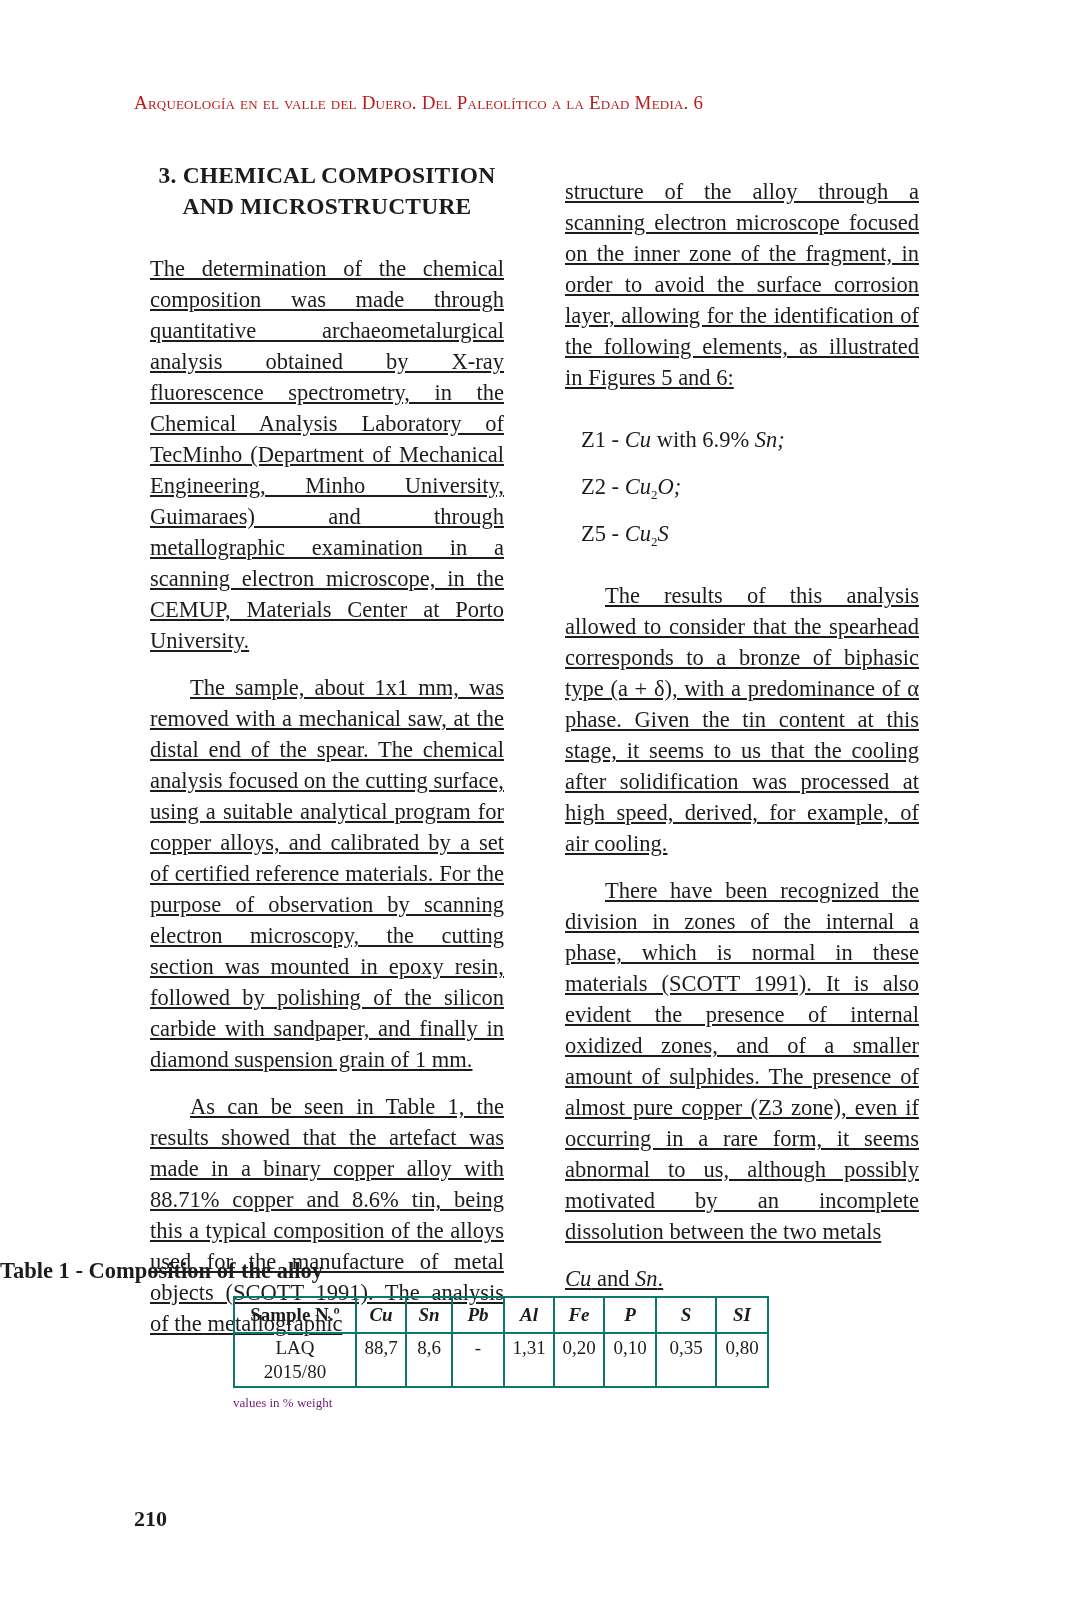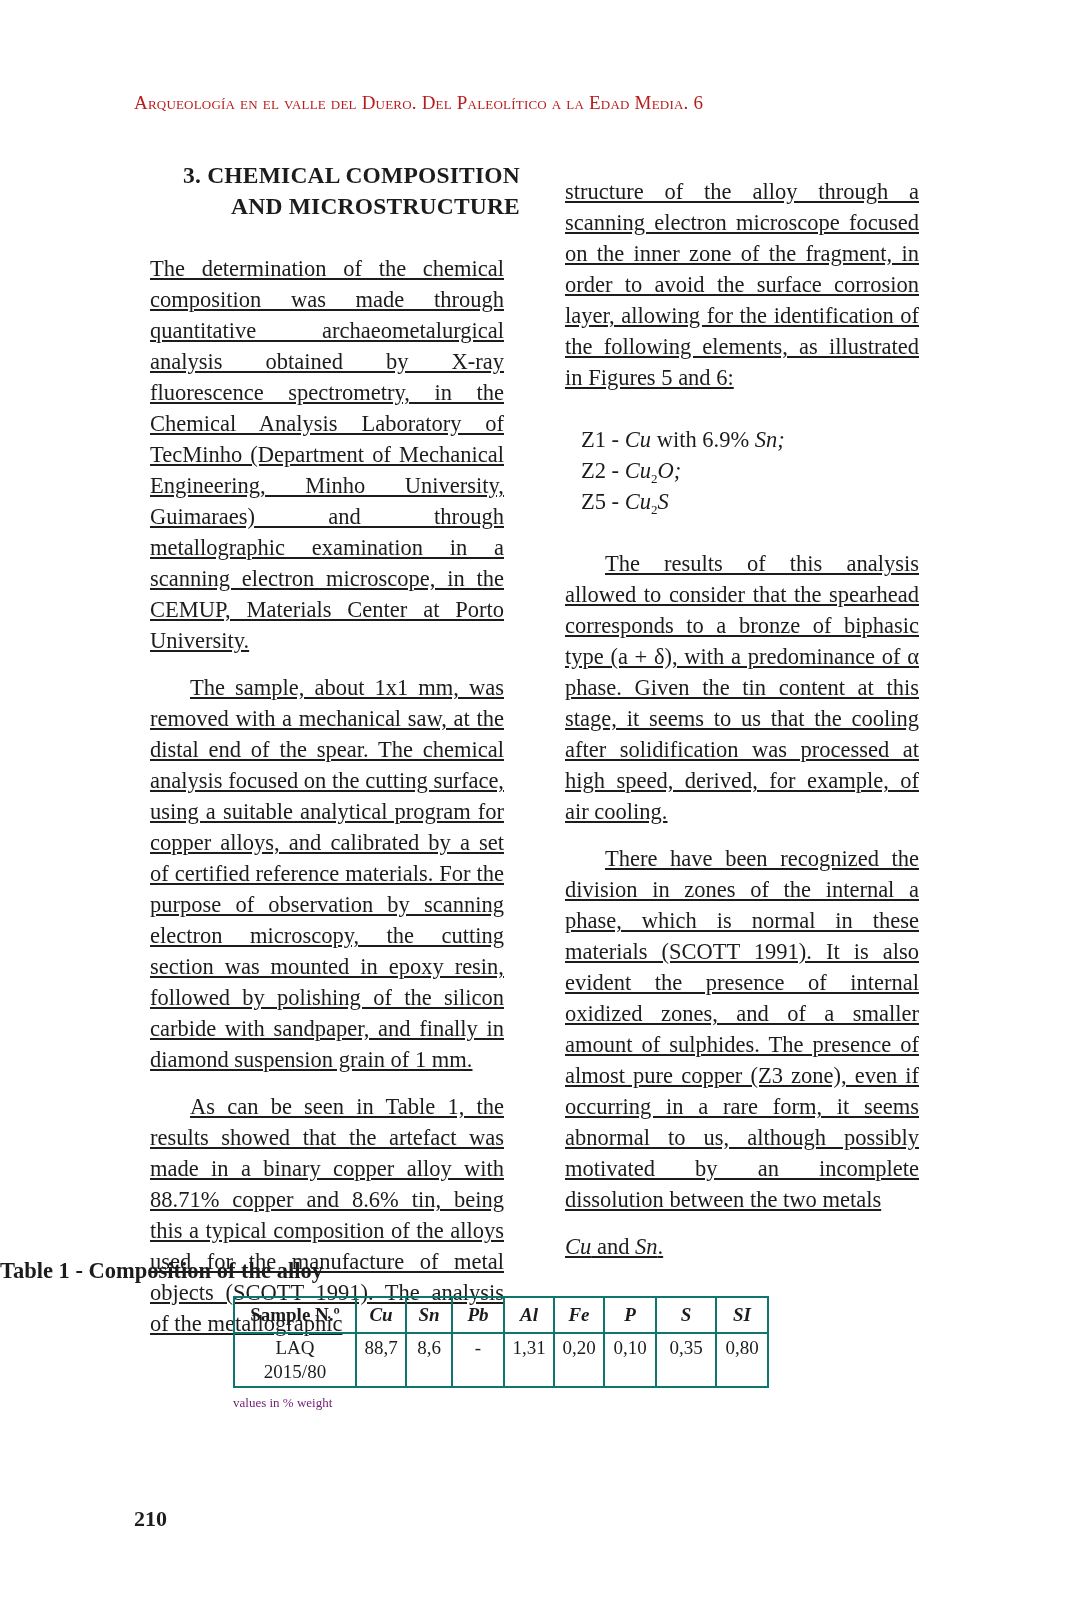--- a/index.html
+++ b/index.html
@@ -14,26 +14,26 @@
     font-variant: small-caps;
   }
   .col {
     position: absolute; top: 160px; width: 386px;
     font-size: 22.5px; line-height: 31px; text-align: justify;
   }
   .col-left { left: 134px; }
   .col-right { left: 549px; width: 386px; }
   .section-heading {
     font-weight: bold; font-size: 23.5px; line-height: 31px;
-    margin: 0 0 31px 0; text-align: right; letter-spacing: 0.2px;
+    margin: 0 0 31px 0; text-align: center; letter-spacing: 0.2px;
   }
   p { margin: 16px; text-decoration: underline; }
   p.indent { text-indent: 40px; }
   .zones { margin: 31px 0 31px 32px; text-align: left; }
-  .zones div { height: 31px; }
+  .zones div { height: 31px; margin-top: 16px; }
   i { font-style: italic; }
   sub { font-size: 13px; vertical-align: -5px; line-height: 0; }
   .table-caption {
     position: absolute; left: 0; width: 1089px; top: 1258px;
     text-align: left; font-weight: bold; font-size: 22.5px;
   }
   table.comp {
     position: absolute; left: 233px; top: 1296px;
     border-collapse: collapse; font-size: 19px;
   }

